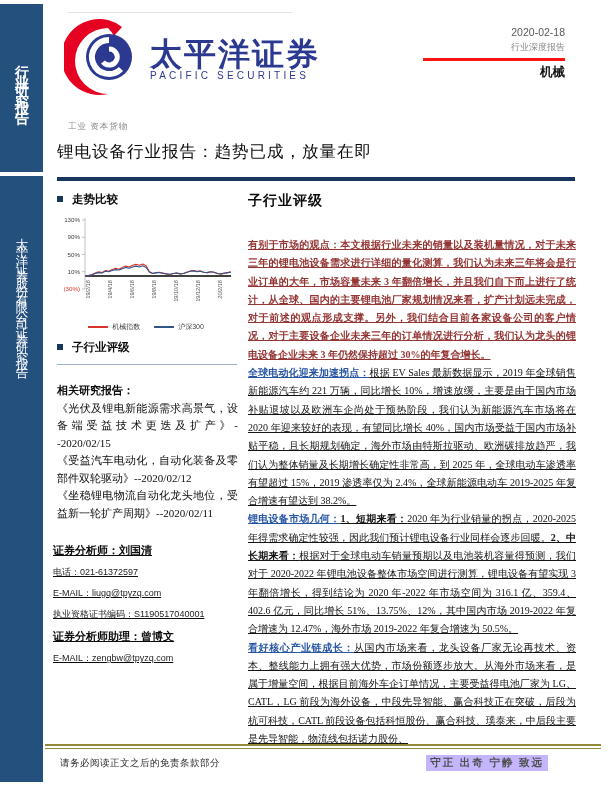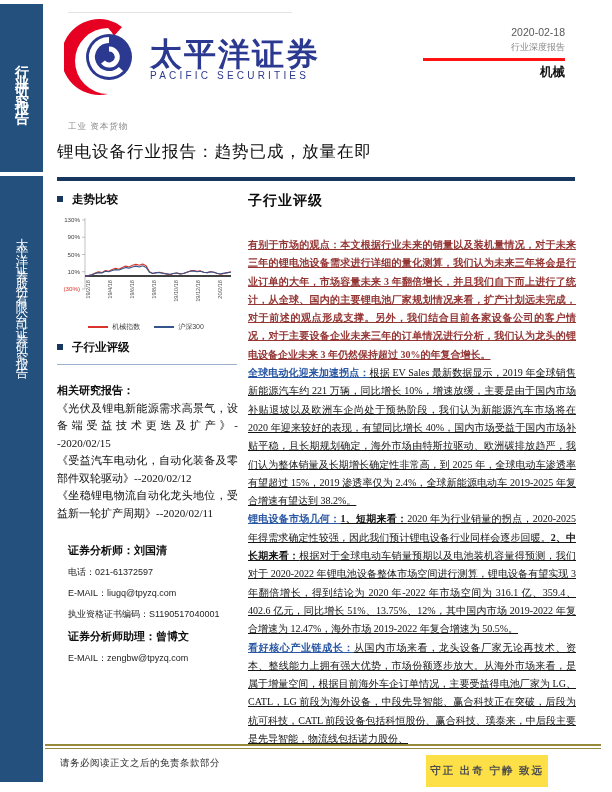--- a/index.html
+++ b/index.html
@@ -35,40 +35,40 @@
                     margin-right:9px;vertical-align:1px;}
   .legend-row{position:absolute;left:57px;top:322px;width:178px;display:flex;
               justify-content:center;gap:14px;align-items:center;}
   .legend-item{display:flex;align-items:center;gap:4px;font-size:7px;color:#444;
                font-family:"Liberation Sans","DejaVu Sans",sans-serif;}
   .legend-swatch{display:inline-block;width:20px;height:2px;}
   .left-divider{position:absolute;left:57px;top:364px;width:180px;height:1px;background:#9DB0CC;}
   .related{position:absolute;left:57px;top:382px;width:181px;font-size:11px;line-height:17.5px;
            text-align:justify;color:#0d0d0d;}
   .related-title{font-weight:bold;}
-  .analyst{position:absolute;left:68px;top:543px;width:181px;color:#0d0d0d;}
+  .analyst{position:absolute;left:53px;top:543px;width:181px;color:#0d0d0d;text-decoration:underline;}
   .an-bold{font-size:11px;font-weight:bold;margin-bottom:8px;}
   .an-line{font-size:9px;margin-bottom:8px;color:#222;}
   .an-line .lat{font-family:"Liberation Sans","DejaVu Sans",sans-serif;}
   
   .summary-title{position:absolute;left:248px;top:192px;font-size:14px;font-weight:bold;color:#0d0d0d;letter-spacing:1px;}
   .summary-body{position:absolute;left:248px;top:236px;width:328px;font-size:10px;
                 line-height:18.3px;text-align:justify;color:#141414;}
   .summary-body p{margin:0;text-decoration:underline;}
   .p-darkred{color:#943634;font-weight:bold;}
   .lead-blue{color:#2957A4;font-weight:bold;text-decoration:underline;}
   .inner-bold{font-weight:bold;}
   
   #trend-svg text{font-family:"Liberation Sans","DejaVu Sans",sans-serif;}
   
   .footer-rule{position:absolute;left:45px;top:744px;width:556px;height:2px;
                border-top:2px solid #97893B;border-bottom:1px solid #97893B;}
   .disclaimer{position:absolute;left:60px;top:757px;font-size:9.5px;color:#2b2b2b;letter-spacing:0.5px;}
   .motto{position:absolute;right:64px;top:755px;font-size:10.5px;color:#4d4d4d;font-weight:bold;
-         background:#fde047;padding:9px 4px;letter-spacing:2px;}
+         background:#c4b5fd;padding:1px 4px;letter-spacing:2px;}
 </style>
 </head>
 <body>
 
 <div id="page">
 
   <div class="side-block" style="top:4px;height:168px;">
     <span class="side-text side-top-text">行业研究报告</span>
   </div>
   <div class="side-block" style="top:176px;height:606px;">

